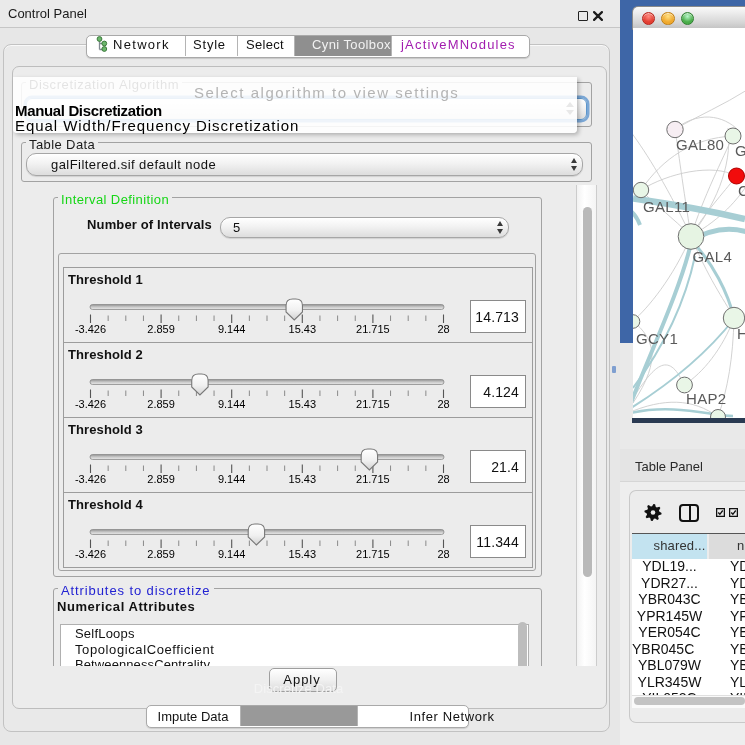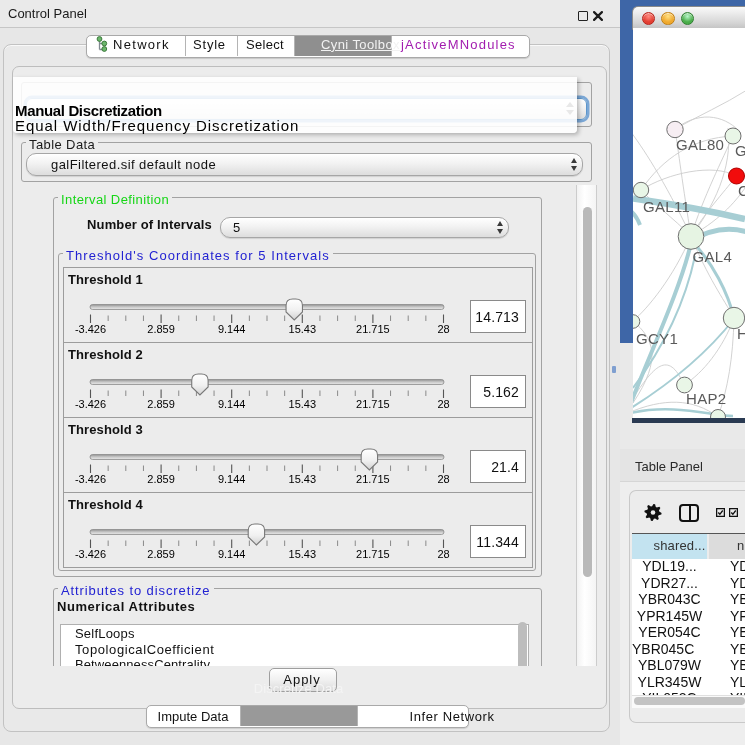--- a/index.html
+++ b/index.html
@@ -26,43 +26,43 @@
 <div style="position:absolute;left:294.5px;top:35.5px;width:96.5px;height:20px;background:#8f8f8f;"></div>
 <svg style="position:absolute;left:95px;top:36px" width="13" height="16" viewBox="0 0 13 16">
 <path d="M4.5 3.5 L4.5 13.5 M4.5 7.5 L9 7.5 M4.5 13.5 L9 13.5" stroke="#808a90" stroke-width="1.3" fill="none"></path>
 <circle cx="4.5" cy="3" r="2.4" fill="#6cb76c" stroke="#3c7a3c" stroke-width="1"></circle>
 <circle cx="9.3" cy="7.5" r="2.4" fill="#6cb76c" stroke="#3c7a3c" stroke-width="1"></circle>
 <circle cx="9.3" cy="13" r="2.4" fill="#6cb76c" stroke="#3c7a3c" stroke-width="1"></circle>
 </svg>
 <div style="position:absolute;left:113px;top:37.7px;font:400 13px 'Liberation Sans',sans-serif;line-height:1;color:#111;letter-spacing:1.3px;white-space:nowrap;">Network</div>
 <div style="position:absolute;left:193px;top:37.7px;font:400 13px 'Liberation Sans',sans-serif;line-height:1;color:#111;letter-spacing:0.8px;white-space:nowrap;">Style</div>
 <div style="position:absolute;left:246px;top:37.7px;font:400 13px 'Liberation Sans',sans-serif;line-height:1;color:#111;letter-spacing:0.3px;white-space:nowrap;">Select</div>
-<div style="position:absolute;left:321px;top:37.7px;font:400 13px 'Liberation Sans',sans-serif;line-height:1;color:#f2f2f2;letter-spacing:0.4px;white-space:nowrap;text-decoration:underline;">Cyni Toolbox</div>
+<div style="position:absolute;left:312px;top:37.7px;font:400 13px 'Liberation Sans',sans-serif;line-height:1;color:#f2f2f2;letter-spacing:0.4px;white-space:nowrap;">Cyni Toolbox</div>
 <div style="position:absolute;left:401px;top:37.7px;font:400 13px 'Liberation Sans',sans-serif;line-height:1;color:#a21caf;letter-spacing:1.2px;white-space:nowrap;">jActiveMNodules</div>
 <div class="gbox" style="left:21px;top:82px;width:569px;height:43px;"></div>
+<div class="gtit" style="left:26px;top:76.5px;font:400 13px 'Liberation Sans';letter-spacing:0.6px;color:#1a1a1a;">Discretization Algorithm</div>
 <div class="combo" style="left:26px;top:98px;width:559px;height:20px;border-radius:6px;border:1px solid #5c96cc;box-shadow:0 0 0 2.5px rgba(95,150,208,0.8);"></div>
 <div class="arr" style="left:566px;top:102px;border-left:4px solid transparent;border-right:4px solid transparent;border-bottom:5.5px solid #444;"></div>
 <div class="arr" style="left:566px;top:110px;border-left:4px solid transparent;border-right:4px solid transparent;border-top:5.5px solid #444;"></div>
 <div class="gbox" style="left:21px;top:142px;width:569px;height:38px;"></div>
 <div class="gtit" style="left:26px;top:136.5px;font:400 13px 'Liberation Sans';letter-spacing:0.4px;color:#1a1a1a;">Table Data</div>
 <div class="combo" style="left:26px;top:153px;width:555px;height:21px;"></div>
 <div style="position:absolute;left:35px;top:157.7px;font:400 13px 'Liberation Sans',sans-serif;line-height:1;color:#111;letter-spacing:0.45px;white-space:nowrap;margin-left:16px;">galFiltered.sif default node</div>
 <div class="arr" style="left:571px;top:158px;border-left:3.5px solid transparent;border-right:3.5px solid transparent;border-bottom:5px solid #3a3a3a;"></div>
 <div class="arr" style="left:571px;top:166px;border-left:3.5px solid transparent;border-right:3.5px solid transparent;border-top:5px solid #3a3a3a;"></div>
 <div style="position:absolute;left:20px;top:185px;width:556px;height:481px;overflow:hidden;">
 <div style="position:absolute;left:-20px;top:-185px;width:620px;height:745px;">
 <div class="gbox" style="left:53px;top:197px;width:487px;height:378px;"></div>
 <div class="gtit" style="left:58px;top:191.5px;font:400 13px 'Liberation Sans';letter-spacing:0.4px;color:#15d615;">Interval Definition</div>
 <div style="position:absolute;left:87px;top:218.2px;font:700 13px 'Liberation Sans',sans-serif;line-height:1;color:#111;letter-spacing:0.15px;white-space:nowrap;">Number of Intervals</div>
 <div class="combo" style="left:220px;top:217px;width:287px;height:19px;"></div>
 <div style="position:absolute;left:233px;top:220.7px;font:400 13px 'Liberation Sans',sans-serif;line-height:1;color:#111;letter-spacing:0px;white-space:nowrap;">5</div>
 <div class="arr" style="left:497px;top:221px;border-left:3.5px solid transparent;border-right:3.5px solid transparent;border-bottom:5px solid #3a3a3a;"></div>
 <div class="arr" style="left:497px;top:229px;border-left:3.5px solid transparent;border-right:3.5px solid transparent;border-top:5px solid #3a3a3a;"></div>
 <div class="gbox" style="left:58px;top:253px;width:476px;height:316px;"></div>
-<div class="gtit" style="left:63px;top:247.5px;font:400 13px 'Liberation Sans';letter-spacing:1.05px;color:#2222d2;">Threshold's Coordinates for 5 Intervals</div>
 <div style="position:absolute;left:63px;top:267px;width:468px;height:74px;border:1px solid #9c9c9c;"></div>
 <div style="position:absolute;left:68px;top:272.7px;font:700 13px 'Liberation Sans',sans-serif;line-height:1;color:#111;letter-spacing:0.1px;white-space:nowrap;">Threshold 1</div>
 <svg style="position:absolute;left:63px;top:267px" width="468" height="74" viewBox="0 0 468 74">
             <defs>
               <linearGradient id="tr0" x1="0" y1="0" x2="0" y2="1">
                 <stop offset="0" stop-color="#8f8f8f"></stop>
                 <stop offset="0.5" stop-color="#c9c9c9"></stop>
                 <stop offset="1" stop-color="#e8e8e8"></stop>
               </linearGradient>
               <linearGradient id="th0" x1="0" y1="0" x2="0" y2="1">
@@ -142,21 +142,21 @@
             <line x1="380.50" y1="47.5" x2="380.50" y2="56" stroke="#555" stroke-width="1.1"></line>
             <path d="M 128.72932603576658 38.5 Q 128.72932603576658 32 135.42932603576656 32 L 138.42932603576656 32 Q 145.12932603576655 32 145.12932603576655 38.5 L 145.12932603576655 45 L 136.92932603576656 53 L 128.72932603576658 45 Z" fill="url(#th1)" stroke="#777" stroke-width="1.1"></path>
           </svg>
 <div style="position:absolute;left:50.5px;top:399.3px;font:400 11px 'Liberation Sans',sans-serif;line-height:1;color:#000;letter-spacing:0px;white-space:nowrap;width:80px;text-align:center;">-3.426</div>
 <div style="position:absolute;left:121.1px;top:399.3px;font:400 11px 'Liberation Sans',sans-serif;line-height:1;color:#000;letter-spacing:0px;white-space:nowrap;width:80px;text-align:center;">2.859</div>
 <div style="position:absolute;left:191.7px;top:399.3px;font:400 11px 'Liberation Sans',sans-serif;line-height:1;color:#000;letter-spacing:0px;white-space:nowrap;width:80px;text-align:center;">9.144</div>
 <div style="position:absolute;left:262.29999999999995px;top:399.3px;font:400 11px 'Liberation Sans',sans-serif;line-height:1;color:#000;letter-spacing:0px;white-space:nowrap;width:80px;text-align:center;">15.43</div>
 <div style="position:absolute;left:332.9px;top:399.3px;font:400 11px 'Liberation Sans',sans-serif;line-height:1;color:#000;letter-spacing:0px;white-space:nowrap;width:80px;text-align:center;">21.715</div>
 <div style="position:absolute;left:403.5px;top:399.3px;font:400 11px 'Liberation Sans',sans-serif;line-height:1;color:#000;letter-spacing:0px;white-space:nowrap;width:80px;text-align:center;">28</div>
 <div style="position:absolute;left:470px;top:375px;width:54px;height:31px;background:#fff;border:1px solid #8a8a8a;"></div>
-<div style="position:absolute;left:470px;top:385.4px;font:400 14px 'Liberation Sans',sans-serif;line-height:1;color:#111;letter-spacing:0.15px;white-space:nowrap;width:49px;text-align:right;">5.162</div>
+<div style="position:absolute;left:470px;top:385.4px;font:400 14px 'Liberation Sans',sans-serif;line-height:1;color:#111;letter-spacing:0.15px;white-space:nowrap;width:49px;text-align:right;">4.124</div>
 <div style="position:absolute;left:63px;top:417px;width:468px;height:74px;border:1px solid #9c9c9c;"></div>
 <div style="position:absolute;left:68px;top:422.7px;font:700 13px 'Liberation Sans',sans-serif;line-height:1;color:#111;letter-spacing:0.1px;white-space:nowrap;">Threshold 3</div>
 <svg style="position:absolute;left:63px;top:417px" width="468" height="74" viewBox="0 0 468 74">
             <defs>
               <linearGradient id="tr2" x1="0" y1="0" x2="0" y2="1">
                 <stop offset="0" stop-color="#8f8f8f"></stop>
                 <stop offset="0.5" stop-color="#c9c9c9"></stop>
                 <stop offset="1" stop-color="#e8e8e8"></stop>
               </linearGradient>
               <linearGradient id="th2" x1="0" y1="0" x2="0" y2="1">
@@ -260,20 +260,21 @@
 <div style="position:absolute;left:269px;top:668px;width:66px;height:22px;background:linear-gradient(#ffffff,#f0f0f0 50%,#dcdcdc);border:1px solid #9e9e9e;border-radius:5px;"></div>
 <div style="position:absolute;left:269px;top:672.7px;font:400 13px 'Liberation Sans',sans-serif;line-height:1;color:#111;letter-spacing:1.0px;white-space:nowrap;width:66px;text-align:center;">Apply</div>
 <div style="position:absolute;left:146px;top:705px;width:321px;height:21px;background:#fff;border:1px solid #a9a9a9;border-radius:5px;box-shadow:0 1px 1px rgba(0,0,0,0.12);"></div>
 <div style="position:absolute;left:240px;top:706px;width:1px;height:20px;background:#b4b4b4;"></div>
 <div style="position:absolute;left:357px;top:706px;width:1px;height:20px;background:#b4b4b4;"></div>
 <div style="position:absolute;left:240.5px;top:706px;width:116.5px;height:20px;background:#999999;"></div>
 <div style="position:absolute;left:146px;top:709.7px;font:400 13px 'Liberation Sans',sans-serif;line-height:1;color:#111;letter-spacing:0px;white-space:nowrap;width:94px;text-align:center;">Impute Data</div>
 <div style="position:absolute;left:240px;top:682px;font:400 13px 'Liberation Sans',sans-serif;line-height:1;color:#f4f4f4;letter-spacing:0.1px;white-space:nowrap;width:117px;text-align:center;">Discretize Data</div>
 <div style="position:absolute;left:357px;top:709.7px;font:400 13px 'Liberation Sans',sans-serif;line-height:1;color:#111;letter-spacing:0.6px;white-space:nowrap;width:110px;text-align:center;padding-left:40px;">Infer Network</div>
 <div style="position:absolute;left:13px;top:77px;width:564px;height:56px;background:rgba(255,255,255,0.88);border-radius:0 0 4px 4px;box-shadow:2px 2px 4px rgba(0,0,0,0.25);"></div>
+<div style="position:absolute;left:194px;top:85.0px;font:400 15px 'Liberation Sans',sans-serif;line-height:1;color:#b4b4b4;letter-spacing:1.55px;white-space:nowrap;">Select algorithm to view settings</div>
 <div style="position:absolute;left:15px;top:102.5px;font:700 15px 'Liberation Sans',sans-serif;line-height:1;color:#000;letter-spacing:-0.35px;white-space:nowrap;">Manual Discretization</div>
 <div style="position:absolute;left:15px;top:117.5px;font:400 15px 'Liberation Sans',sans-serif;line-height:1;color:#000;letter-spacing:0.95px;white-space:nowrap;">Equal Width/Frequency Discretization</div>
 </div>
 <div style="position:absolute;left:620px;top:0px;width:125px;height:343px;background:#3e66a7;">
 <div style="position:absolute;left:12px;top:6px;width:113px;height:22px;background:linear-gradient(#fafafa,#d6d6d6 70%,#c2c2c2);border:1px solid #8a8a8a;border-bottom-color:#6f6f6f;border-radius:6px 0 0 0;"></div>
 <div style="position:absolute;left:21.5px;top:11.5px;width:11.5px;height:11.5px;border-radius:50%;background:radial-gradient(circle at 50% 30%,#ff8a80 0%,#e33e32 60%,#e33e32);border:1px solid #b5221a;box-shadow:inset 0 1px 1px rgba(255,255,255,0.6);"></div>
 <div style="position:absolute;left:41px;top:11.5px;width:11.5px;height:11.5px;border-radius:50%;background:radial-gradient(circle at 50% 30%,#ffe082 0%,#f0a92d 60%,#f0a92d);border:1px solid #c07f10;box-shadow:inset 0 1px 1px rgba(255,255,255,0.6);"></div>
 <div style="position:absolute;left:60.5px;top:11.5px;width:11.5px;height:11.5px;border-radius:50%;background:radial-gradient(circle at 50% 30%,#b9f6ca 0%,#49ad49 60%,#49ad49);border:1px solid #2d7d2f;box-shadow:inset 0 1px 1px rgba(255,255,255,0.6);"></div>
 <div style="position:absolute;left:13px;top:28px;width:112px;height:390px;background:#ffffff;overflow:hidden;">
 <svg width="112" height="390" viewBox="0 0 112 390">

